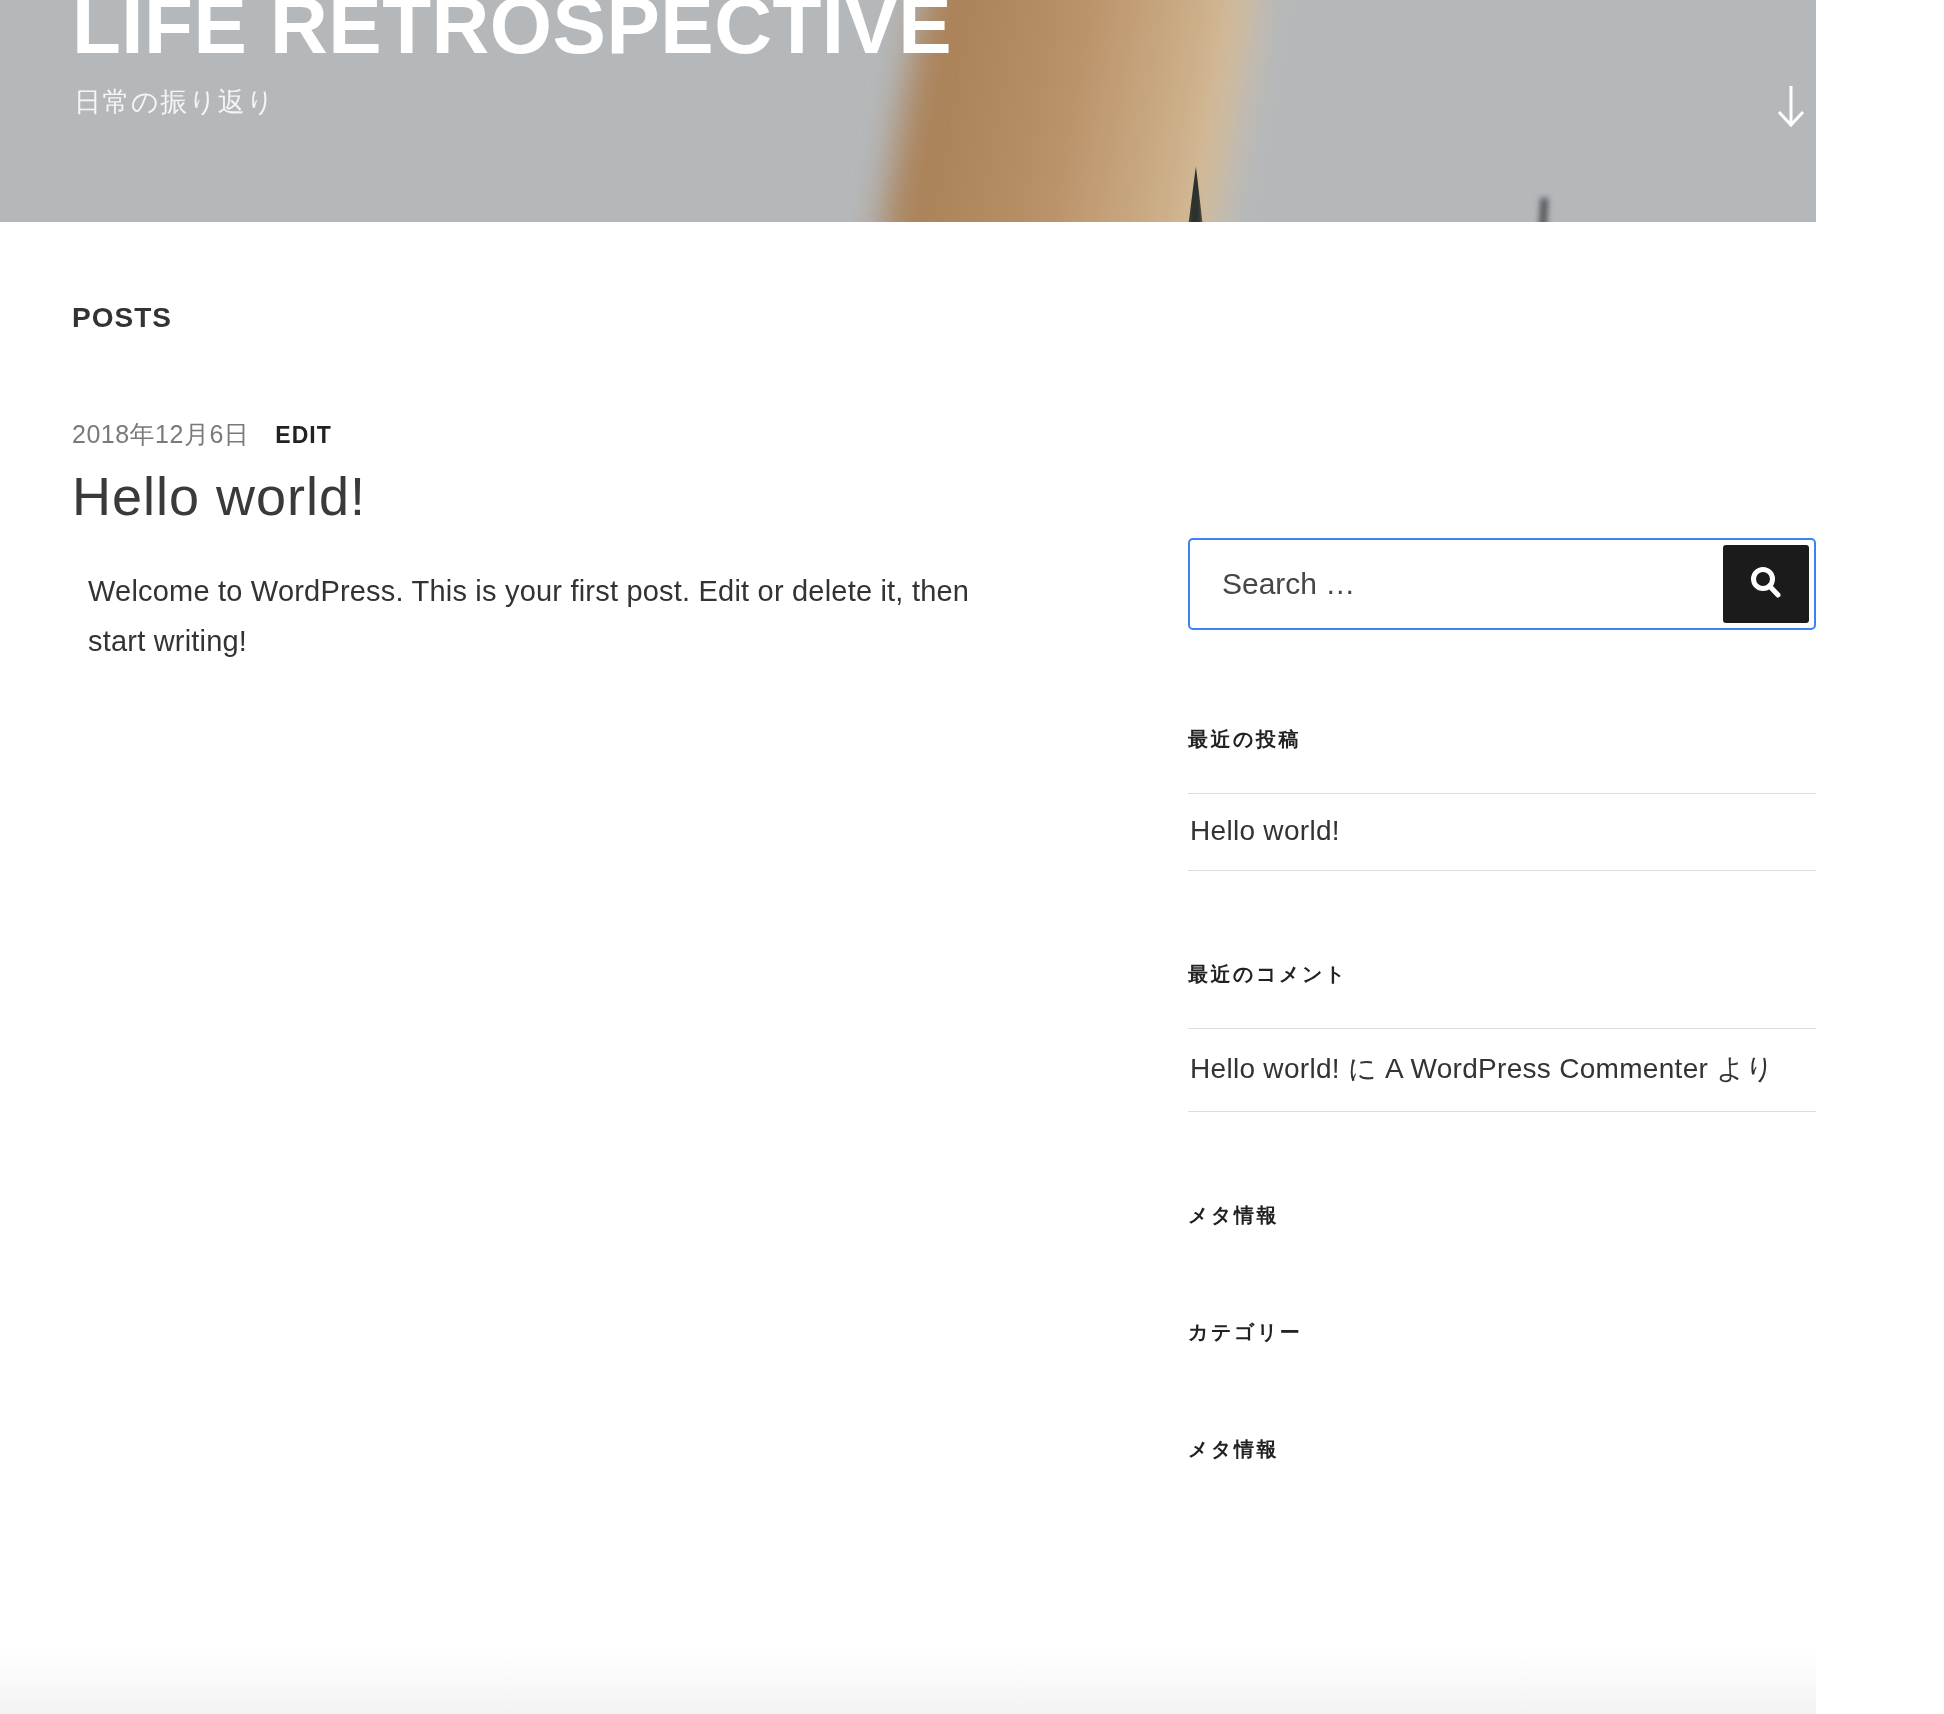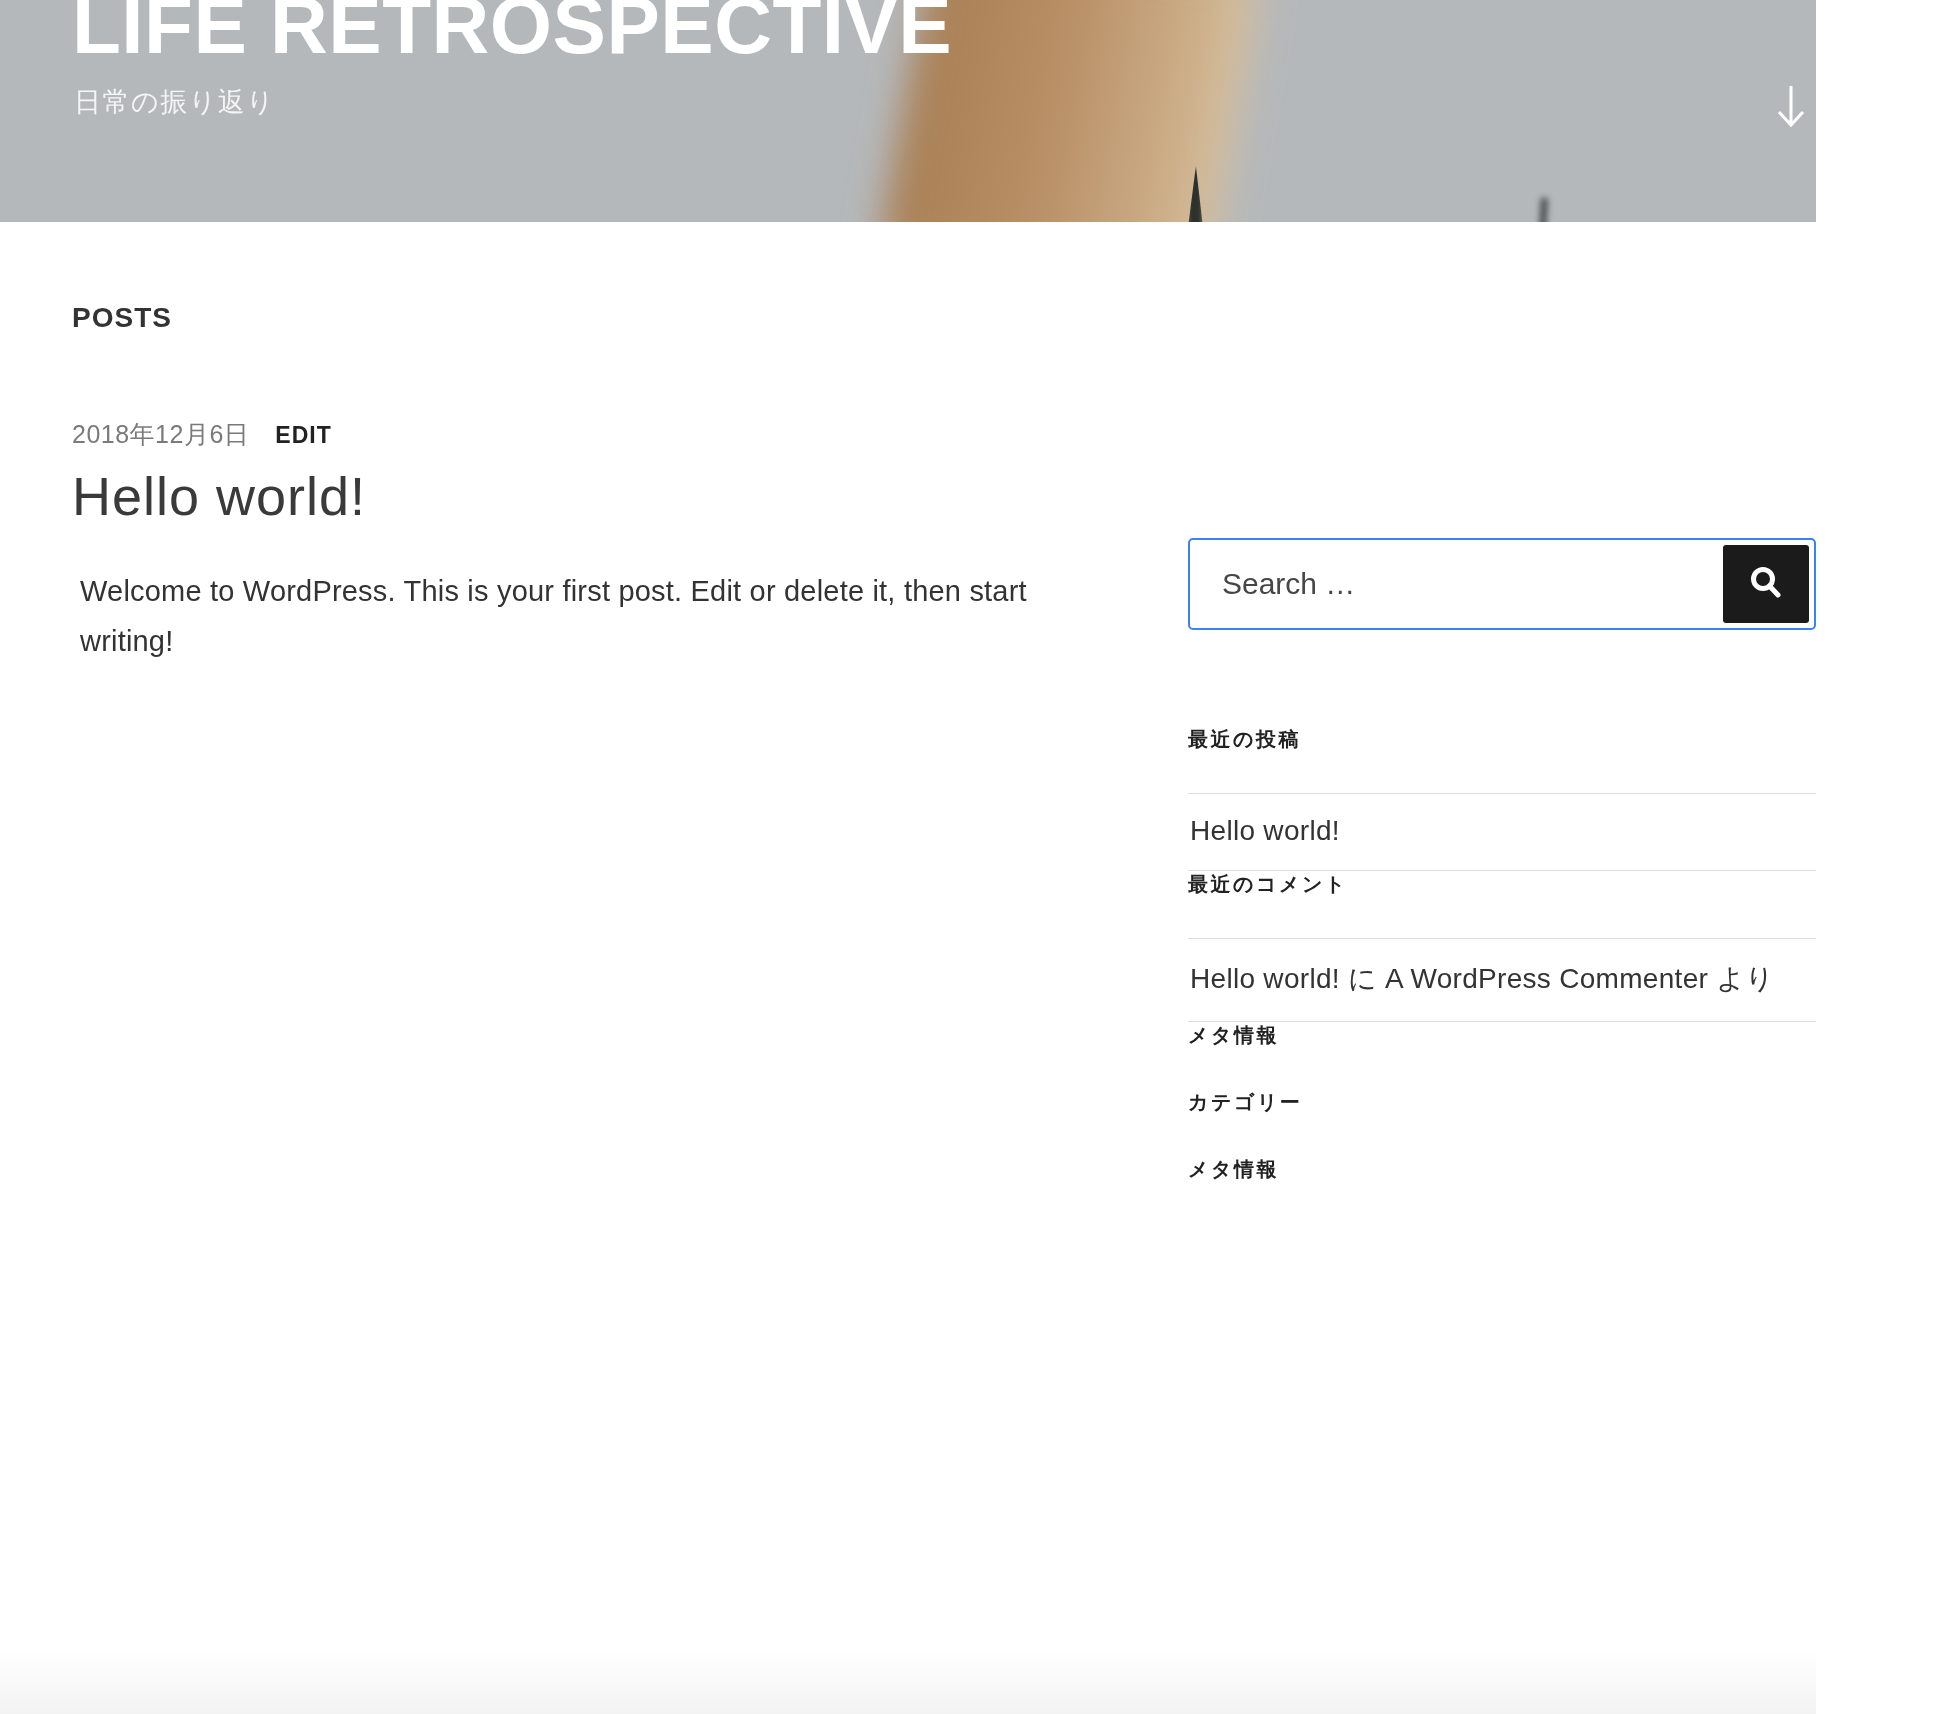--- a/index.html
+++ b/index.html
@@ -63,39 +63,39 @@
     margin-left:26px; color:#222; font-weight:700; font-size:23px;
     letter-spacing:1px; cursor:pointer;
   }
   .entry-title {
     margin:14px 0 0; font-size:54px; font-weight:400; color:#3a3a3a;
     letter-spacing:1px; cursor:pointer;
   }
   .entry-content {
     margin-top:40px; font-size:29px; line-height:1.72; letter-spacing:0.2px; color:#333;
   }
-  .entry-content p { margin:8px; }
+  .entry-content p { margin:16px; }
 
   
   .sidebar { width:655px; margin-left:138px; padding-top:316px; }
   .search-form { position:relative; height:92px; }
   .search-input {
     width:100%; height:92px; box-sizing:border-box;
     border:2px solid #3b82f6; border-radius:5px; background:#fff;
     padding:0 118px 0 32px; font-size:30px; color:#333;
     font-family:"Liberation Sans","DejaVu Sans",sans-serif; outline:none;
   }
   .search-input::placeholder { color:#464646; opacity:1; }
   .search-button {
     position:absolute; top:7px; right:7px; width:86px; height:78px;
     background:#1b1b1b; border:none; border-radius:3px;
     display:flex; align-items:center; justify-content:center; cursor:pointer; padding:0;
   }
   .widgets { margin-top:96px; }
-  .widget + .widget { }
+  .widget + .widget { margin-top:90px; }
   .widget-title {
     margin:0 0 40px; font-size:20px; font-weight:700; color:#222; letter-spacing:2.5px;
   }
   .widget ul { list-style:none; margin:0; padding:0; }
   .widget li {
     border-top:1px solid #ddd; border-bottom:1px solid #ddd;
     padding:21px 2px 23px; font-size:28px; color:#333; letter-spacing:0.3px; cursor:pointer;
   }
 
   .bottom-fade {

